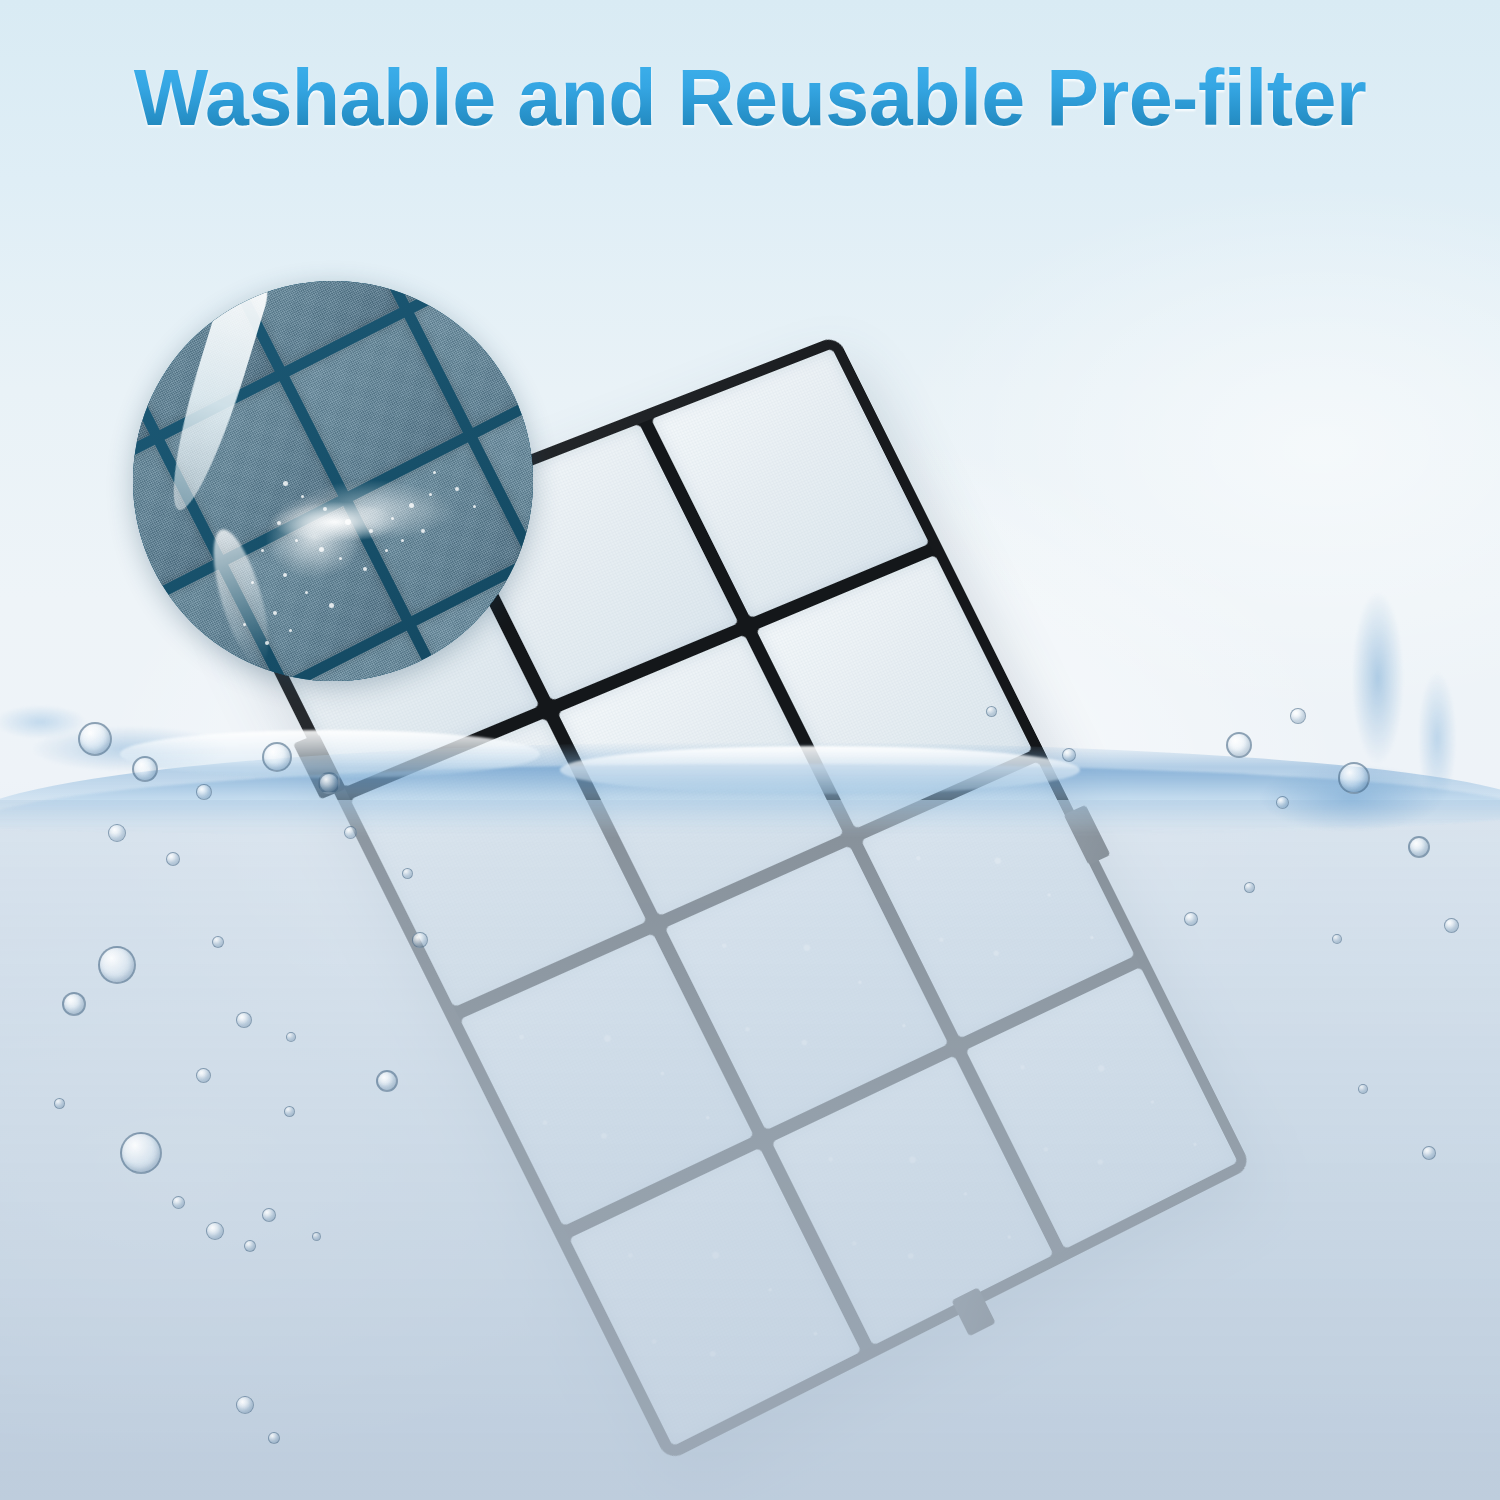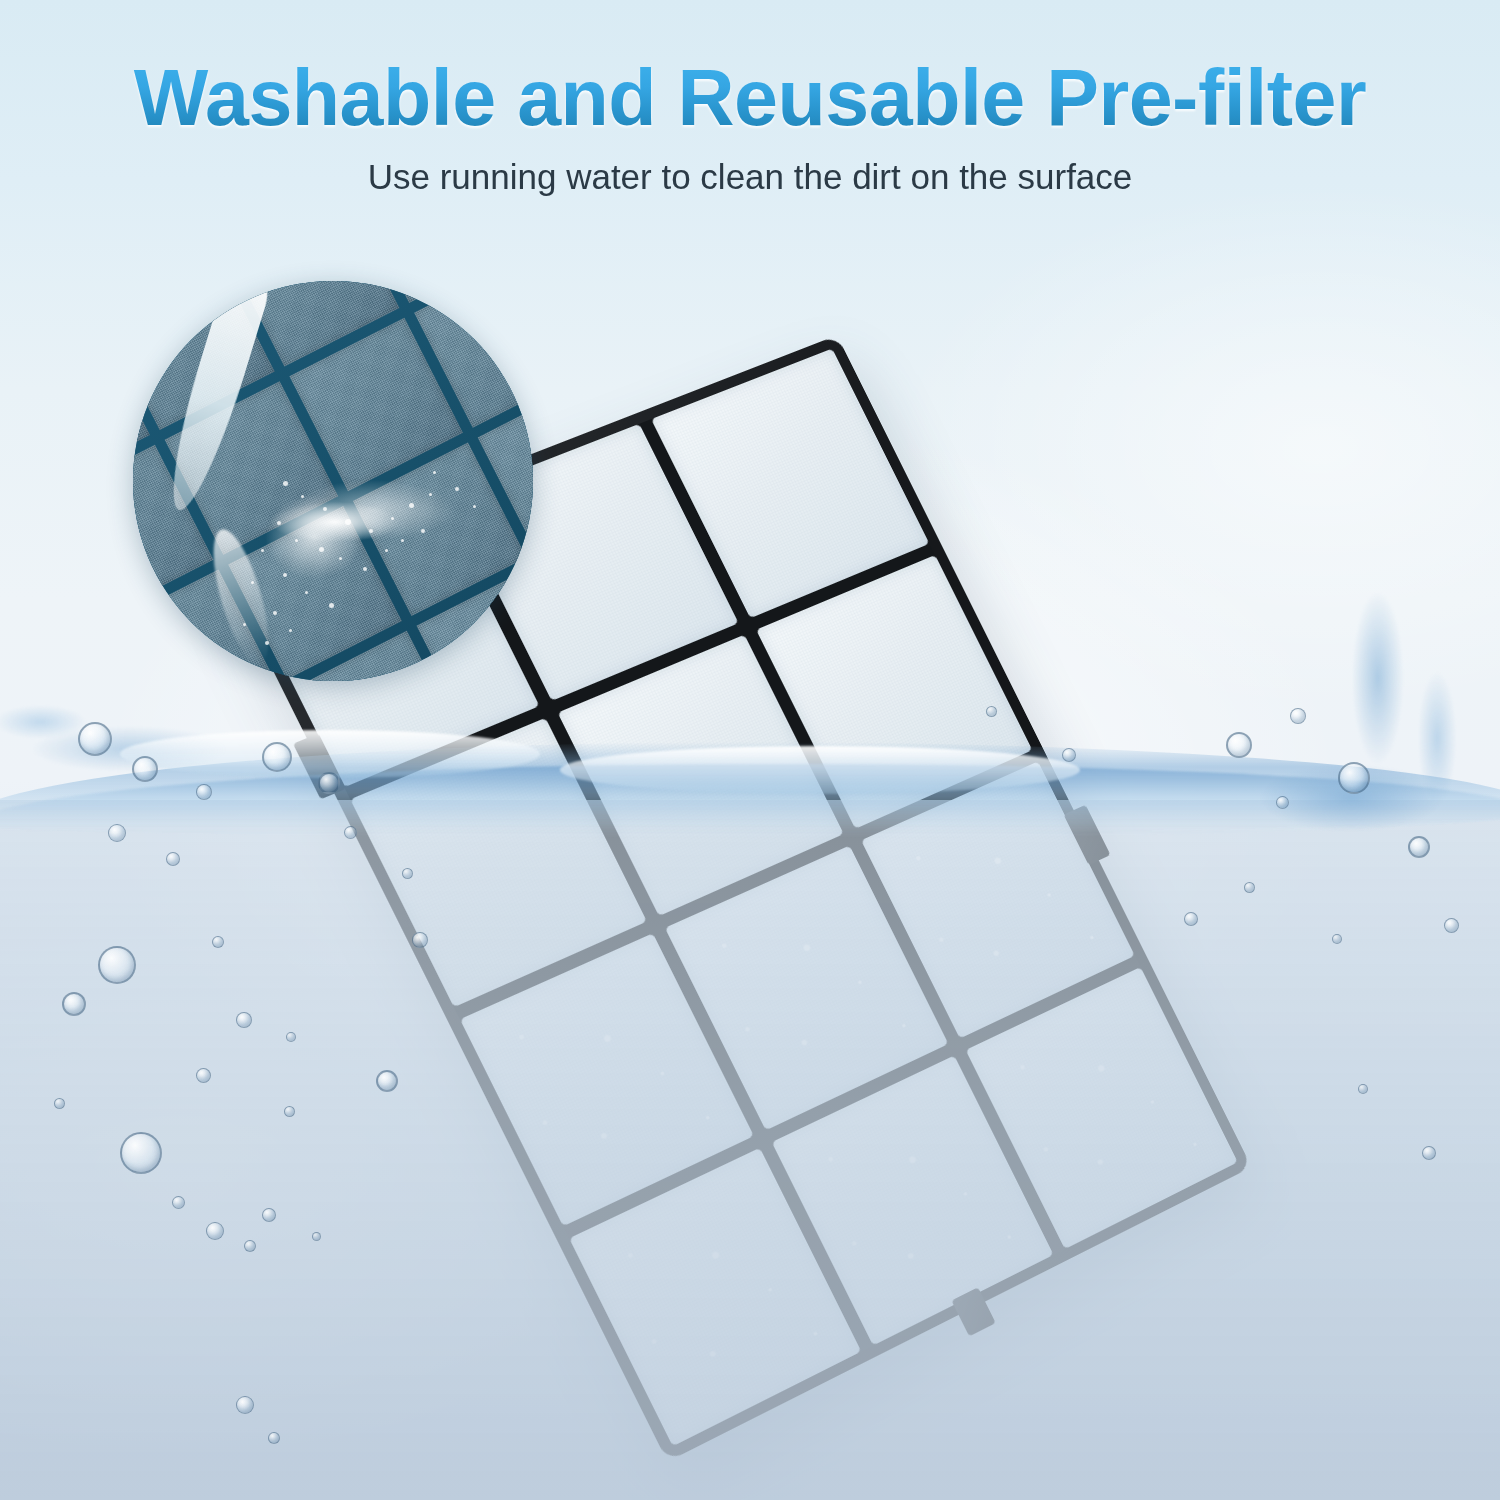--- a/index.html
+++ b/index.html
@@ -204,21 +204,20 @@
 </head>
 <body>
 
 <div class="stage">
 
   <div class="wash a"></div>
   <div class="wash b"></div>
   <div class="wash c"></div>
 
   <div class="title">Washable and Reusable Pre-filter</div>
-  <div class="subtitle">Use running water to clean the dirt on the surface</div>
 
   <div class="cone"></div>
 
   <div class="filter-wrap">
     <div class="panel">
       <div class="panel-inner" id="cell-grid">
           <div class="cell"></div>
           <div class="cell"></div>
           <div class="cell"></div>
           <div class="cell"></div>

